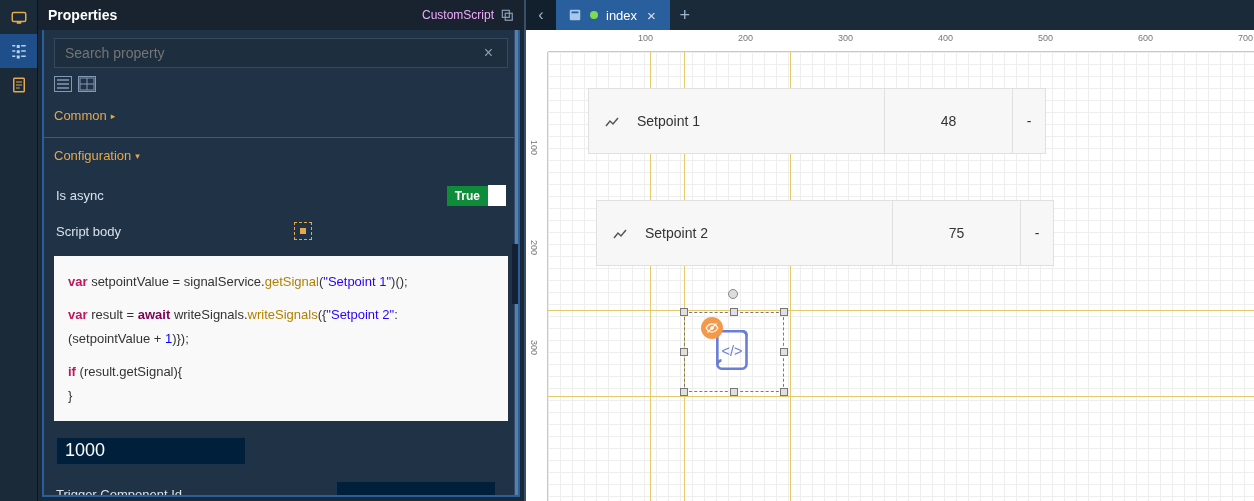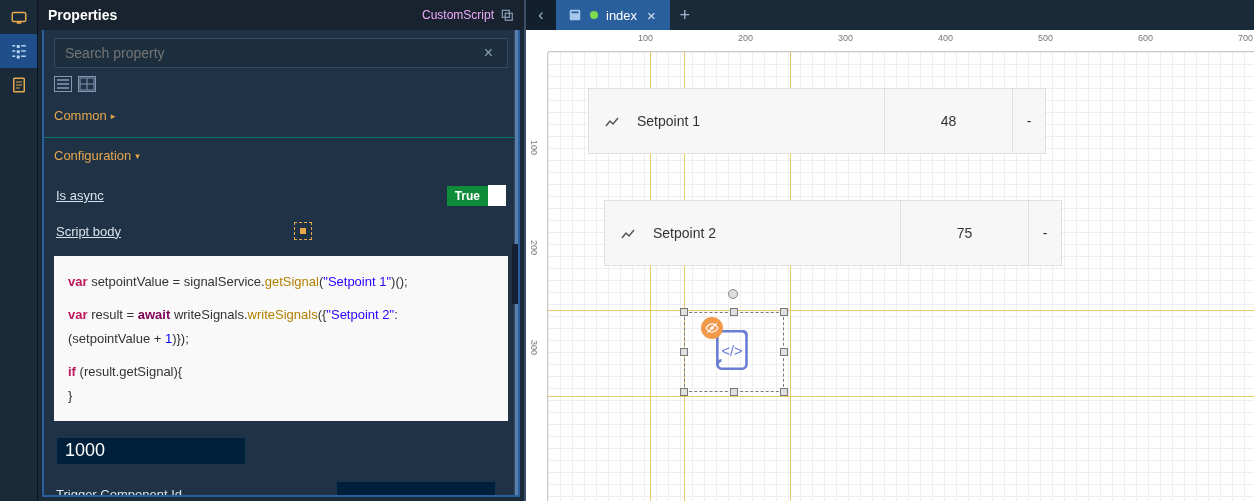--- a/index.html
+++ b/index.html
@@ -20,21 +20,21 @@
     .search-clear { color: #8aa0b8; cursor: pointer; font-size: 16px; padding: 0 4px; }
     
     .view-icons { display: flex; gap: 6px; padding: 0 10px 6px; }
     .view-icon { width: 18px; height: 16px; border: 1px solid #8299b4; cursor: pointer; }
     
     .section-title { padding: 10px 10px 14px; color: #e6a84b; font-size: 13px; cursor: pointer; display: flex; align-items: center; gap: 4px; }
     .section-title.sub { border-top: 1px solid #0f766e; }
     .dropdown-arrow { font-size: 9px; }
     
     .property-row { display: flex; align-items: center; padding: 8px 12px; color: #d8e2ec; font-size: 13px; gap: 10px; }
-    .property-label { flex: 0 0 228px; text-decoration: underline; }
+    .property-label { flex: 0 0 228px; }
     
     .toggle { display: inline-flex; align-items: flex-end; margin-left: auto; }
     .toggle-label { background: #0e8c3a; color: #fff; font-size: 12px; font-weight: bold; padding: 3px 8px; }
     .toggle-box { width: 18px; height: 21px; background: #fff; }
     
     .indicator-box { width: 18px; height: 18px; border: 1px dashed #e6a84b; display: inline-flex; align-items: center; justify-content: center; }
     .indicator-dot { width: 6px; height: 6px; background: #e6a84b; }
     
     .code-area { margin: 8px 10px; background: #f9f9f9; padding: 14px 14px; font-family: Consolas, monospace; font-size: 13px; color: #333; line-height: 1.8; min-height: 140px; }
     .kw-var { color: #be185d; font-weight: bold; }
@@ -236,21 +236,21 @@
         <div class="widget-cell label">
           <span class="chart-icon"><svg width="16" height="12" viewBox="0 0 16 12">
                 <path d="M1 10l4-5 3 3 5-6" stroke="#555" stroke-width="1.5" fill="none"></path>
               </svg></span>
           <span>Setpoint 1</span>
         </div>
         <div class="widget-cell value">48</div>
         <div class="widget-cell action">-</div>
       </div>
 
-      <div class="widget-row" style="left:56px; top:148px;">
+      <div class="widget-row" style="left:48px; top:148px;">
         <div class="widget-cell label">
           <span class="chart-icon"><svg width="16" height="12" viewBox="0 0 16 12">
                 <path d="M1 10l4-5 3 3 5-6" stroke="#555" stroke-width="1.5" fill="none"></path>
               </svg></span>
           <span>Setpoint 2</span>
         </div>
         <div class="widget-cell value">75</div>
         <div class="widget-cell action">-</div>
       </div>
 

